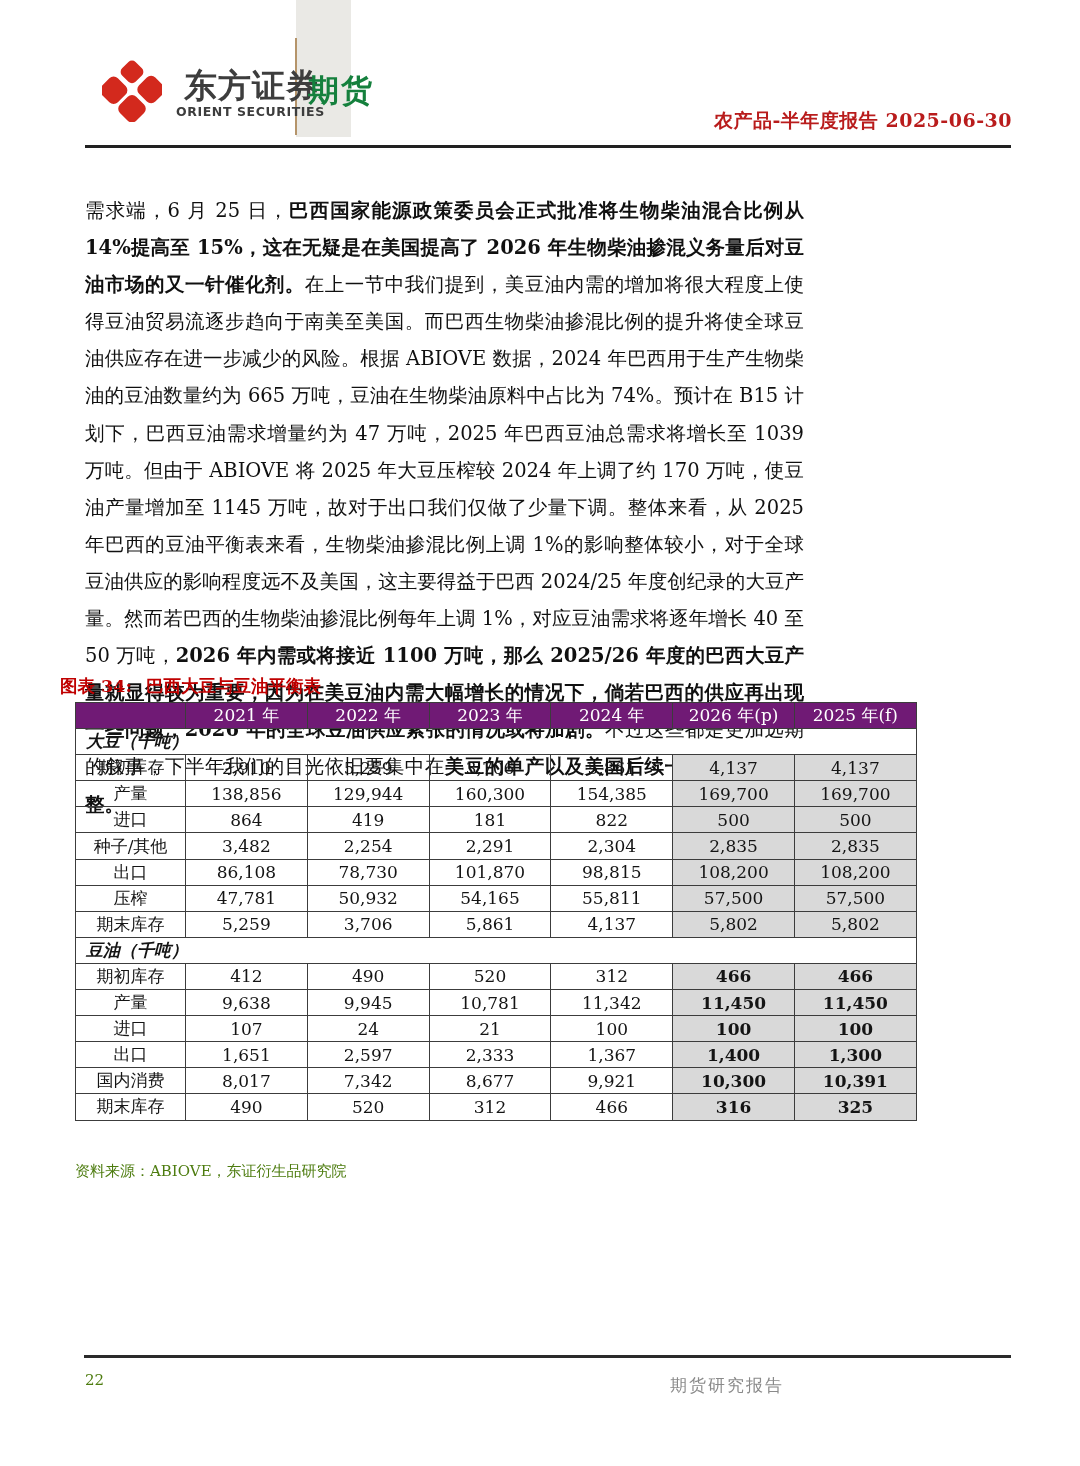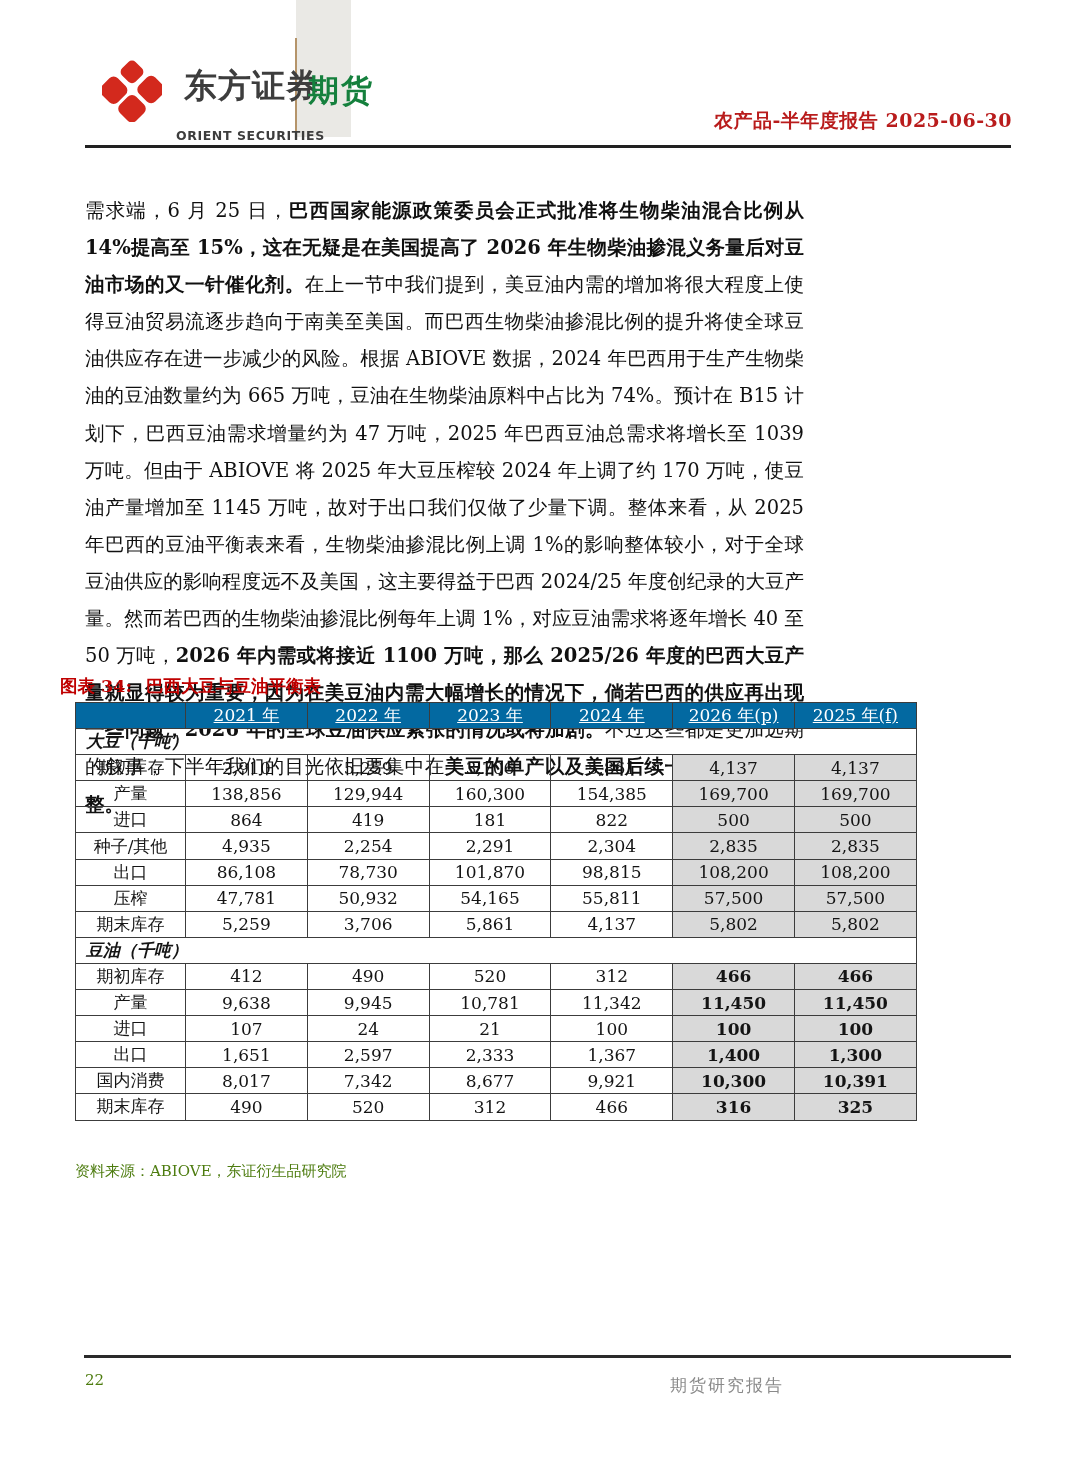--- a/index.html
+++ b/index.html
@@ -14,21 +14,21 @@
   
   .hdr-band { left:296px; top:0; width:55px; height:137px; background:#eae9e5; }
   .hdr-gold-line { left:295px; top:38px; width:2px; height:97px; background:#b5946a; }
   .logo-icon { left:102px; top:60px; width:60px; height:62px; }
   .brand-cn {
     left:174px; top:64px; font-size:33px; font-weight:bold; color:#3d3d3d;
     font-family:"DejaVu Sans","Liberation Sans",sans-serif; letter-spacing:1px;margin-left:10px;
   }
   .brand-en {
     left:176px; top:104px; font-size:12.5px; font-weight:bold; color:#3d3d3d;
-    font-family:"DejaVu Sans","Liberation Sans",sans-serif; letter-spacing:0.6px;margin-top:24px;
+    font-family:"DejaVu Sans","Liberation Sans",sans-serif; letter-spacing:0.6px;
   }
   .division {
     left:308px; top:70px; font-size:31px; font-weight:bold; color:#15803d;
     font-family:"DejaVu Sans","Liberation Sans",sans-serif; letter-spacing:2px;
   }
   .hdr-right {
     top:108px; right:68px; font-size:19px; font-weight:600; color:#b91c1c;
     letter-spacing:0.5px;
   }
   .hdr-rule { left:85px; top:145px; width:926px; height:3px; background:#212121; }
@@ -45,21 +45,21 @@
   
   .fig-title { left:60px; top:674px; font-size:17.5px; font-weight:bold; color:#C00000; }
   .fig-title .gap { display:inline-block; width:14px; }
 
   .tbl-wrap { left:75px; top:702px; }
   table.balance { border-collapse:collapse; table-layout:fixed; width:841px; font-size:17px; }
   table.balance th, table.balance td {
     border:1.5px solid #3c3c3c; height:26.1px; text-align:center;
     vertical-align:middle; padding:0 2px; overflow:hidden; white-space:nowrap;
   }
-  table.balance thead th { background:#0369a1; color:#ffffff; font-weight:normal;text-decoration:underline; }
+  table.balance thead th { background:#701a75; color:#ffffff; font-weight:normal; }
   table.balance td.gray { background:#D9D9D9; }
   table.balance td.fbold { font-weight:bold; }
   table.balance tr.section-row td { text-align:left; font-weight:bold; padding-left:10px;font-style:italic; }
 
   .src-note { left:75px; top:1162px; font-size:15px; color:#4d7c0f; }
 
   
   .ftr-rule { left:84px; top:1355px; width:927px; height:3px; background:#2a2a2a; }
   .page-num { left:85px; top:1371px; width:719px; text-align:left; font-size:15px; color:#4d7c0f; }
   .ftr-series { left:627px; top:1374px; width:200px; text-align:center; font-size:17px;
@@ -141,21 +141,21 @@
           <td>进口</td>
           <td>864</td>
           <td>419</td>
           <td>181</td>
           <td>822</td>
           <td class="gray">500</td>
           <td class="gray">500</td>
         </tr>
         <tr>
           <td>种子/其他</td>
-          <td>4,935</td>
+          <td>3,482</td>
           <td>2,254</td>
           <td>2,291</td>
           <td>2,304</td>
           <td class="gray">2,835</td>
           <td class="gray">2,835</td>
         </tr>
         <tr>
           <td>出口</td>
           <td>86,108</td>
           <td>78,730</td>

